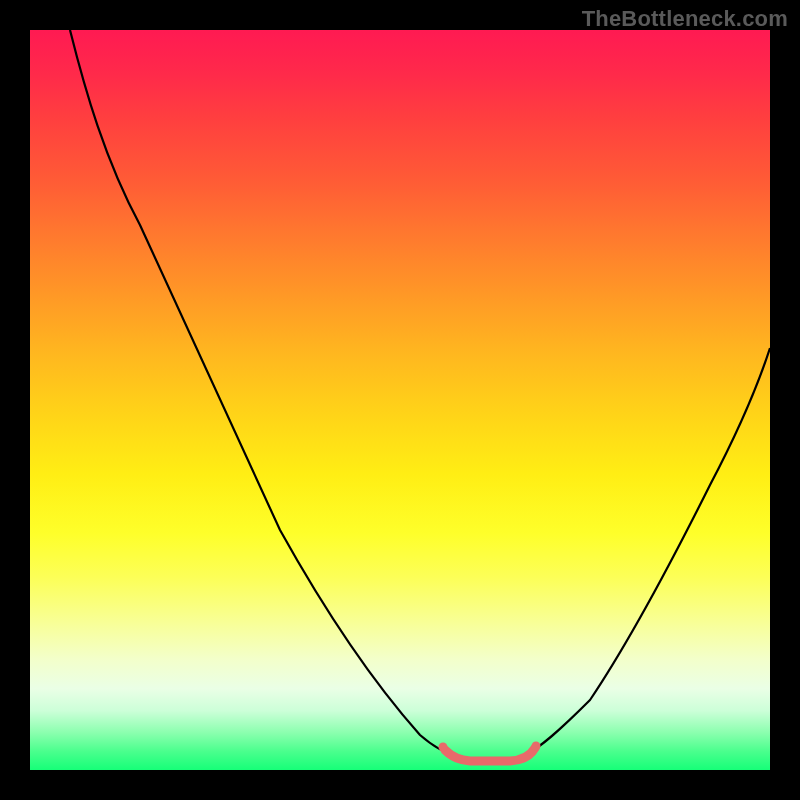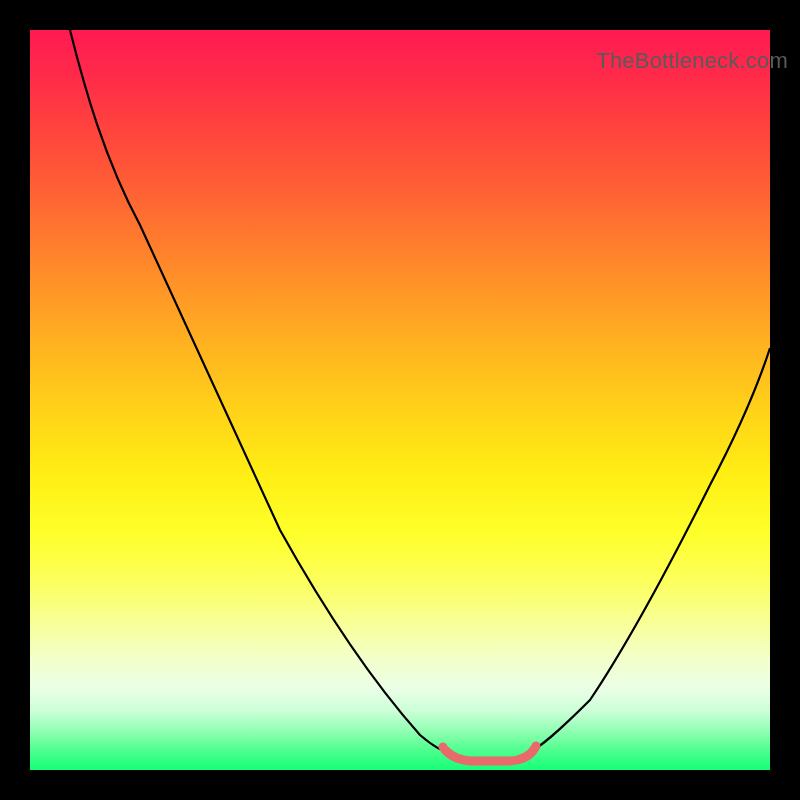--- a/index.html
+++ b/index.html
@@ -10,24 +10,23 @@
     position: relative;
     overflow: hidden;
     font-family: Arial, sans-serif;
   }
   .watermark {
     position: absolute;
     top: 6px;
     right: 12px;
     color: #5a5a5a;
     font-size: 22px;
-    font-weight: 400;
+    font-weight: 700;
     z-index: 10;
     letter-spacing: 0.2px;
-    margin-top: 42px;
   }
   .frame {
     position: absolute;
     top: 30px;
     left: 30px;
     width: 740px;
     height: 740px;
     overflow: hidden;
   }
   .gradient {

